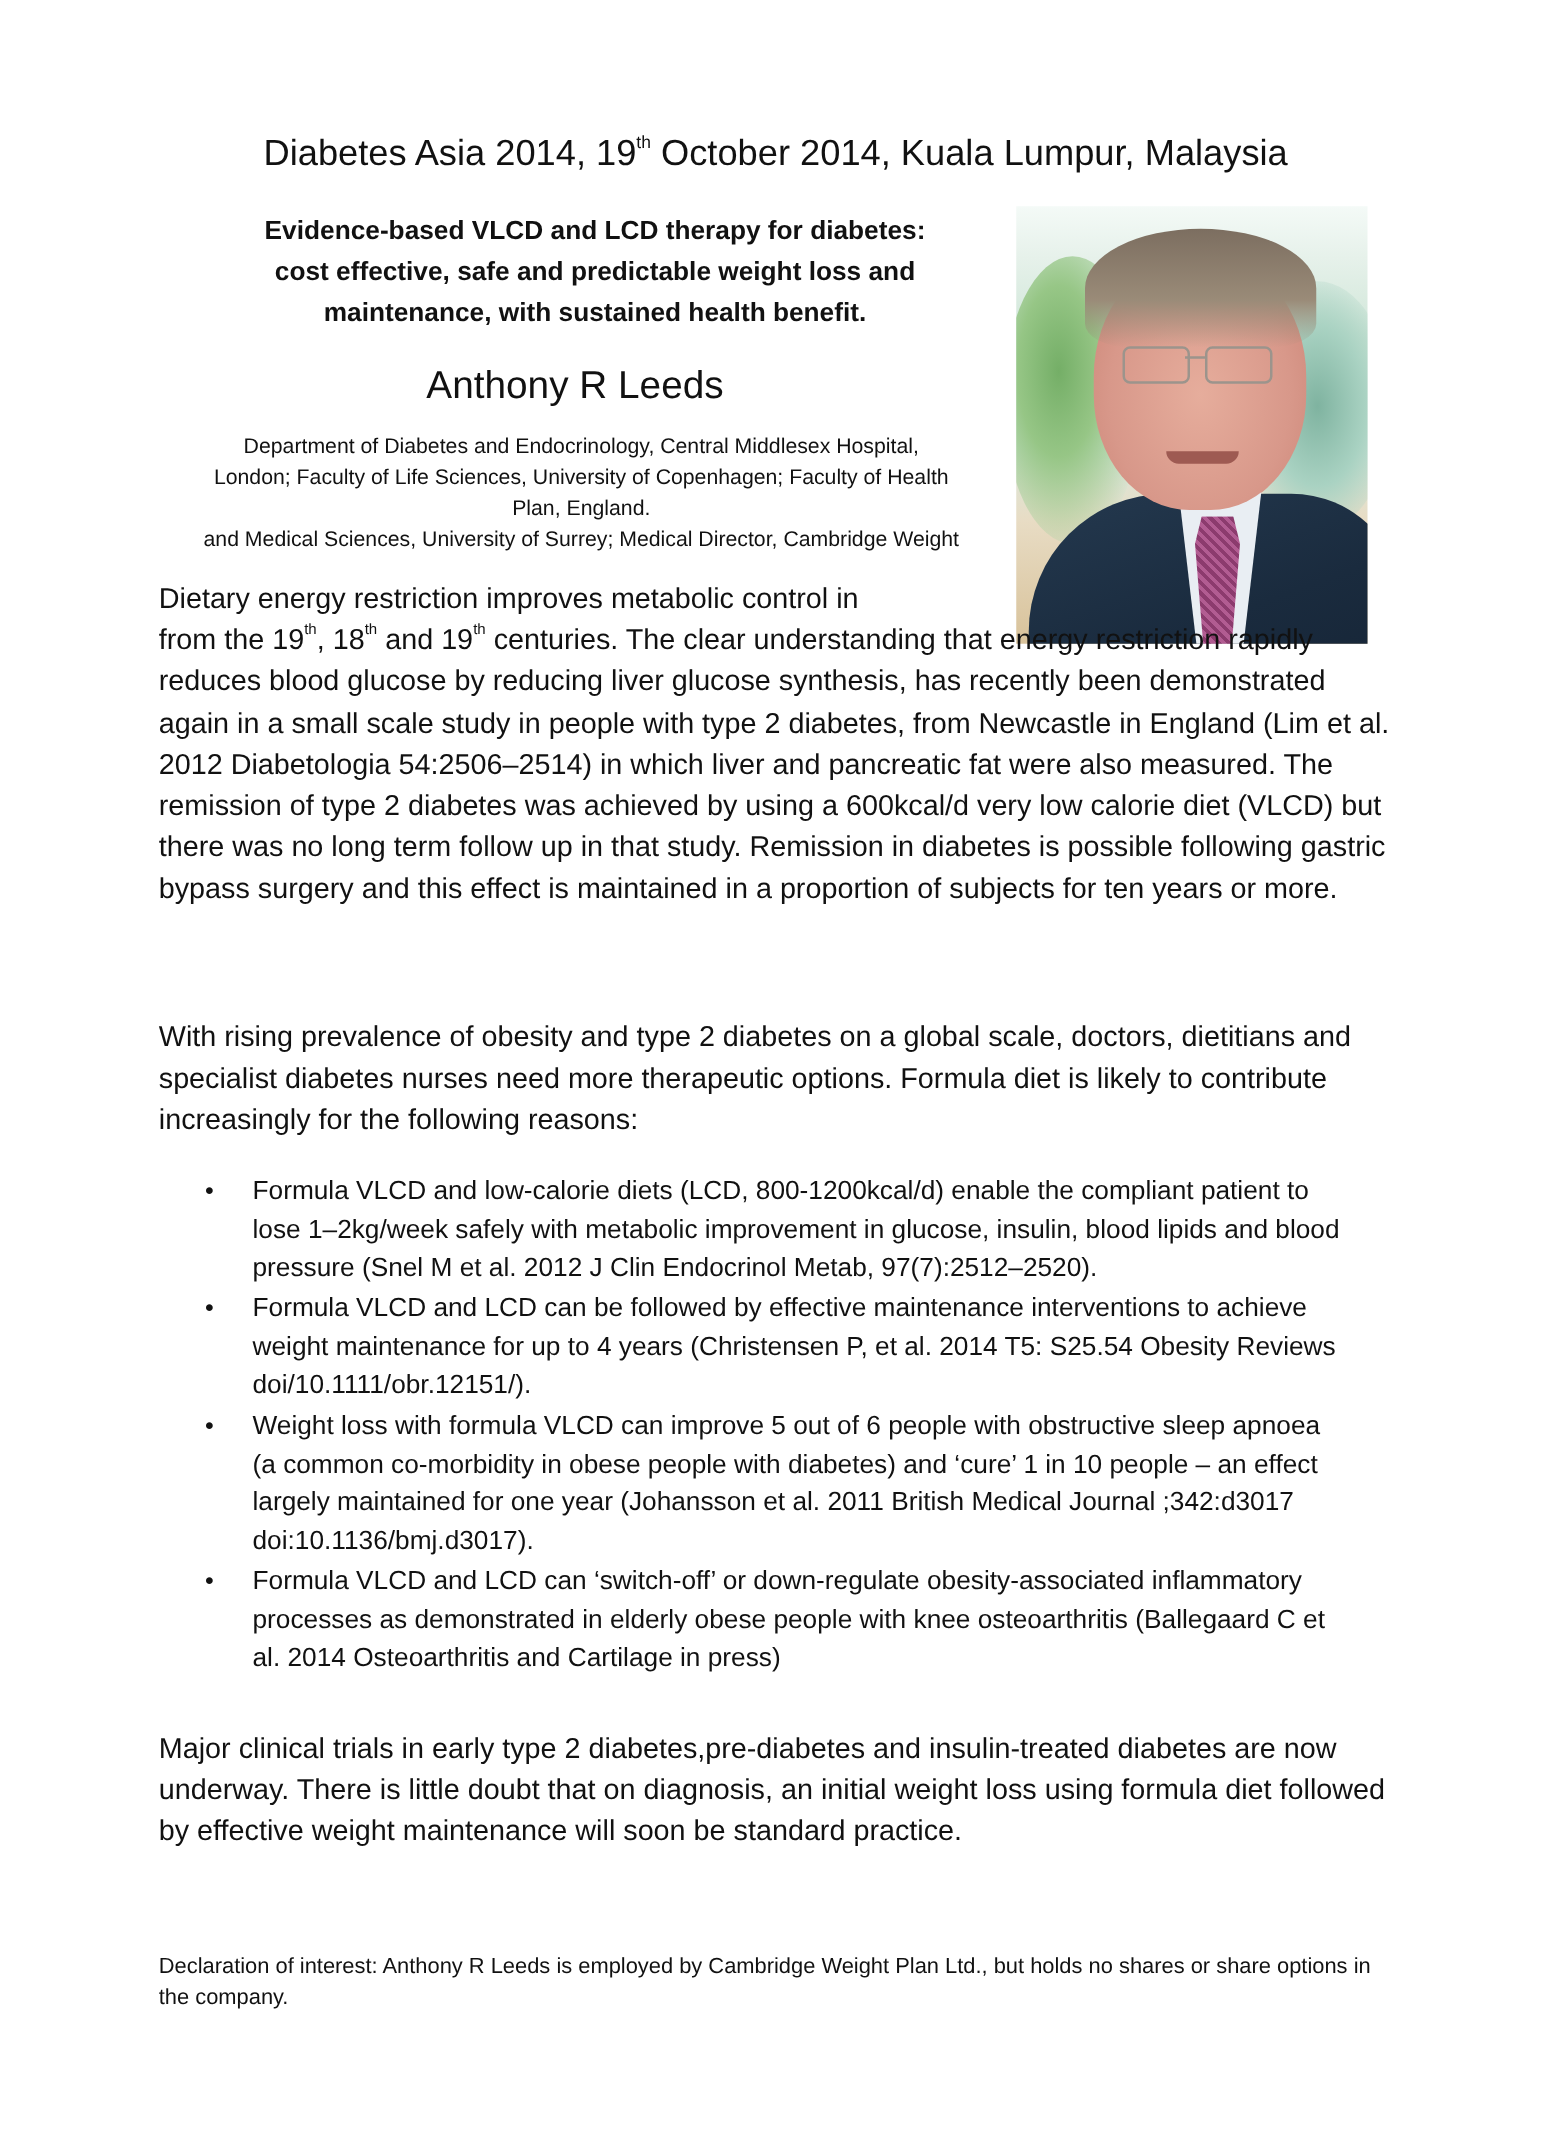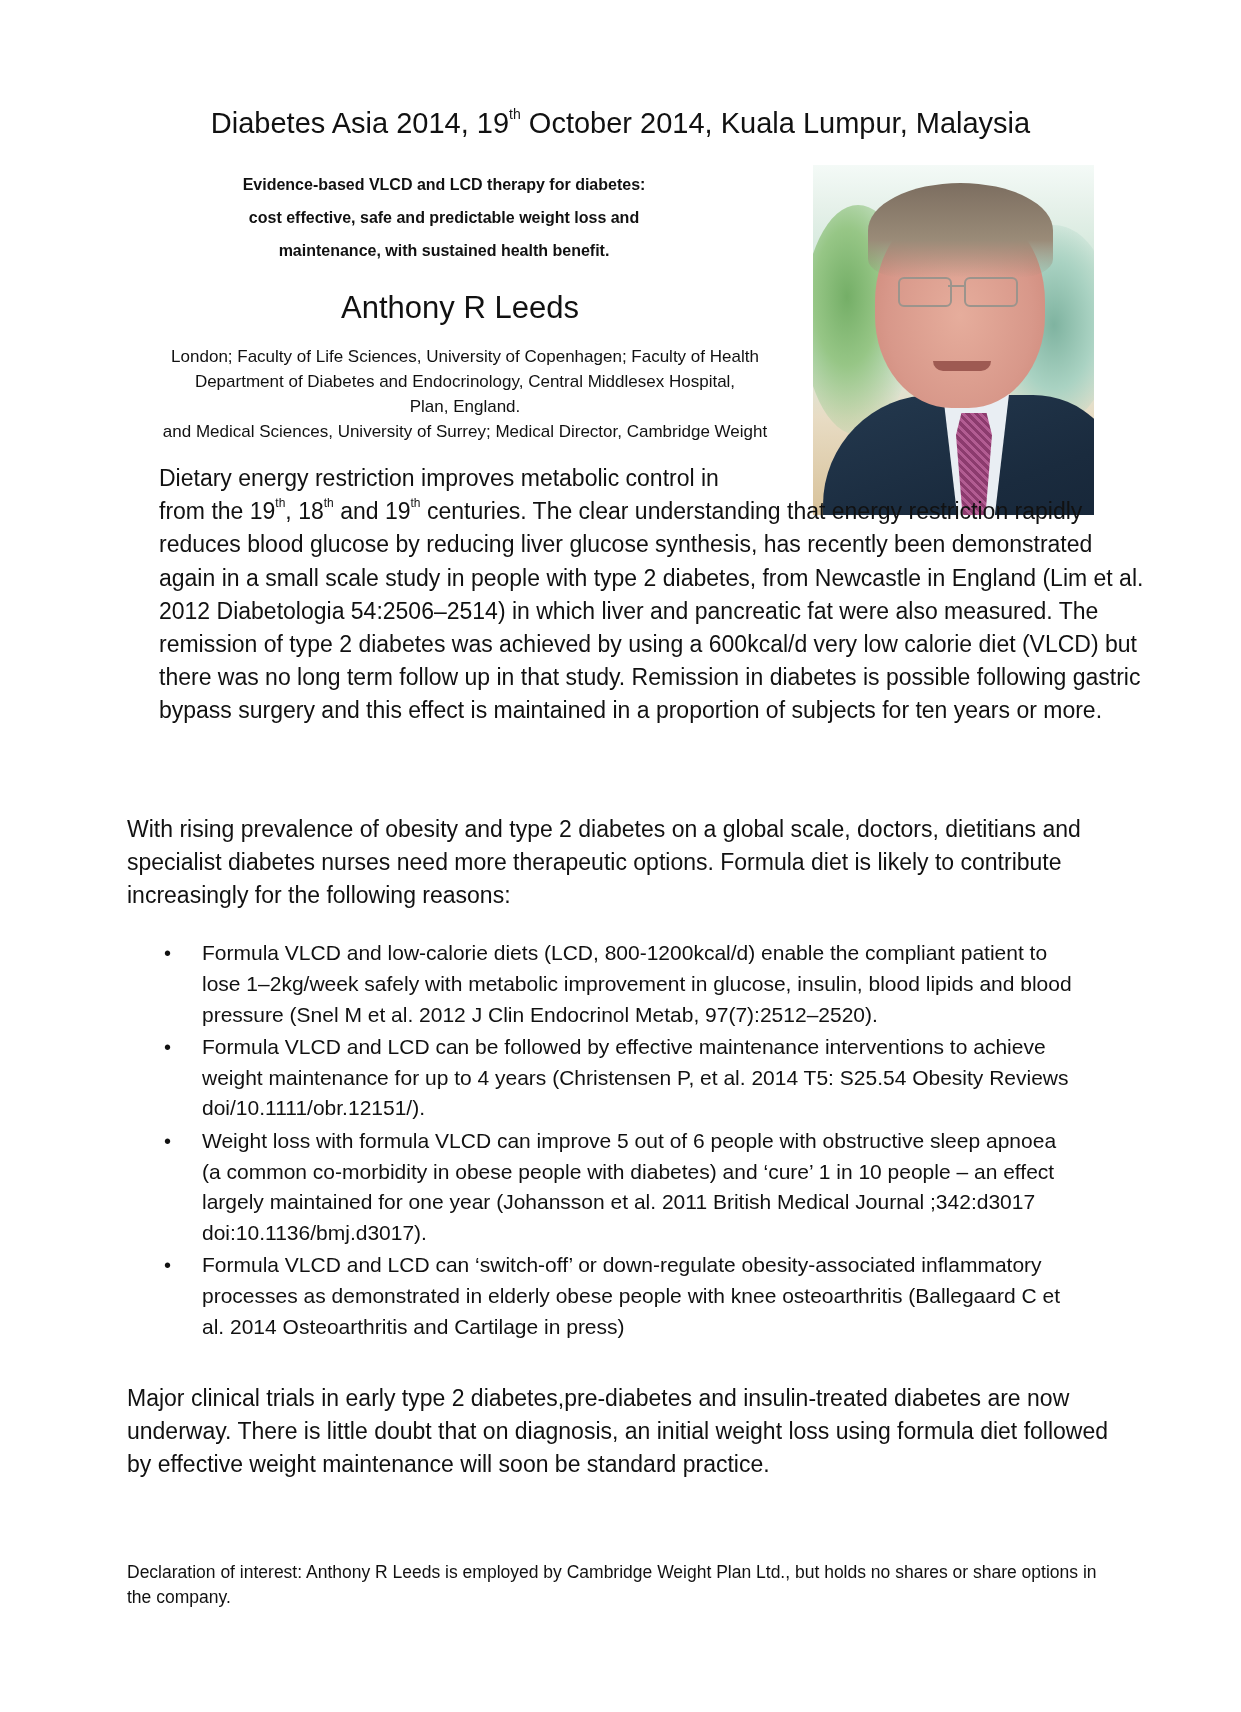--- a/index.html
+++ b/index.html
@@ -1,25 +1,25 @@
 <!DOCTYPE html>
 <html><head>
 <meta charset="utf-8">
 <style>
   html, body { margin:0; padding:0; background:#ffffff; }
   body { width:1241px; height:1712px; position:relative; overflow:hidden;
          font-family:"Liberation Sans", sans-serif; color:#111; }
   .abs { position:absolute; }
   #conf-title { left:0; width:1241px; top:105; text-align:center; font-size:29px; top:107px; letter-spacing:0px; }
   #conf-title sup { font-size:14px; vertical-align: 14px; line-height:0; }
-  #paper-title { left:104px; width:680px; top:168px; text-align:center; font-weight:bold; font-size:16px; line-height:33px; }
+  #paper-title { left:136px; width:680px; top:168px; text-align:center; font-weight:bold; font-size:21px; line-height:33px; }
   #author { left:120px; width:680px; top:290px; text-align:center; font-weight:normal; font-size:31px; }
   #affil { left:120px; width:690px; top:344px; text-align:center; font-size:17px; line-height:25px; }
   .body-text { left:127px; width:990px; font-size:23px; line-height:33.2px; }
-  #para1 { top:462px;margin-left:32px; }
+  #para1 { top:462px; }
   #para1 .wrap-line { width:640px; display:block; }
   #para1 sup { font-size:12px; vertical-align: 12px; line-height:0; }
   #para2 { top:813px; }
   #bullets { left:160px; top:938px; width:920px; margin:0; padding:0; list-style:none; }
   #bullets li { position:relative; padding-left:42px; font-size:21px; line-height:30.8px; margin-bottom:1.5px; }
   #bullets li .bullet { position:absolute; left:4px; top:0; font-size:20px; }
   #para3 { top:1382px; }
   #declaration { left:127px; top:1560px; width:980px; font-size:17.5px; line-height:25px; }
   
   #photo { left:813px; top:165px; width:281px; height:350px; overflow:hidden;
@@ -53,22 +53,22 @@
 
 <div id="paper-title" class="abs">
   <div>Evidence-based VLCD and LCD therapy for diabetes:</div>
   <div>cost effective, safe and predictable weight loss and</div>
   <div>maintenance, with sustained health benefit.</div>
 </div>
 
 <div id="author" class="abs">Anthony R Leeds</div>
 
 <div id="affil" class="abs">
+  <div>Department of Diabetes and Endocrinology, Central Middlesex Hospital,</div>
   <div>London; Faculty of Life Sciences, University of Copenhagen; Faculty of Health</div>
-  <div>Department of Diabetes and Endocrinology, Central Middlesex Hospital,</div>
   <div>Plan, England.</div>
   <div>and Medical Sciences, University of Surrey; Medical Director, Cambridge Weight</div>
 </div>
 
 <div id="photo" class="abs" title="Portrait photo of Anthony R Leeds">
   <div class="leaves1"></div>
   <div class="leaves2"></div>
   <div class="neck"></div>
   <div class="suit"></div>
   <div class="shirt"></div>

